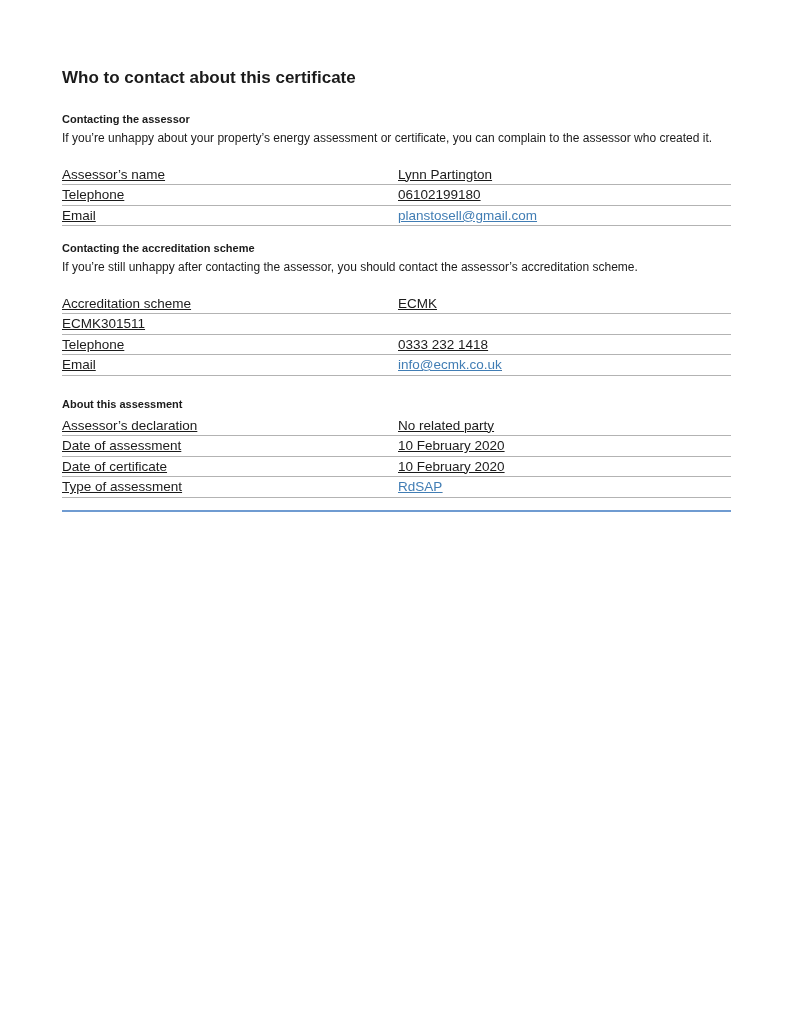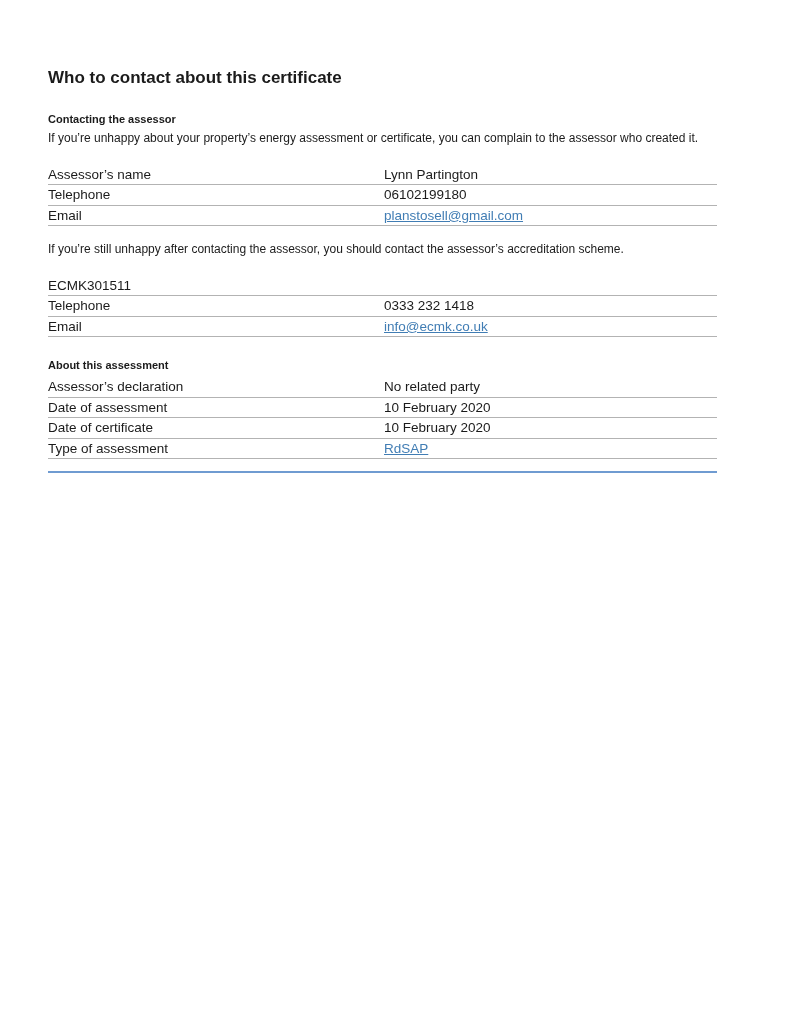--- a/index.html
+++ b/index.html
@@ -12,21 +12,21 @@
   html,body{background:#ffffff;}
   body{
     width:793px;
     height:1024px;
     font-family:"Liberation Sans", sans-serif;
     color:var(--text);
     position:relative;
     overflow:hidden;
   }
   .page{
-    padding:68px 62px 0 48px;
+    padding:68px 62px 0 62px;
   }
   h1{
     font-size:17px;
     font-weight:bold;
     line-height:20px;
     margin:0 0 23px 0;
   }
   h2{
     font-size:11px;
     font-weight:bold;
@@ -34,20 +34,21 @@
     margin:0 0 1px 0;
   }
   .intro{
     font-size:12px;
     line-height:18.5px;
     max-width:690px;
   }
   .kv-table{
     width:669px;
     margin-top:17px;
+    text-decoration:underline;
   }
   .kv-table.tight{
     margin-top:3px;
   }
   .row{
     display:flex;
     align-items:baseline;
     padding:2px 0 2.5px 0;
     border-bottom:1px solid var(--row-border);
     font-size:13.5px;
@@ -98,22 +99,27 @@
         <span class="value">06102199180</span>
       </div>
       <div class="row">
         <span class="label">Email</span>
         <span class="value"><a href="#" class="link">planstosell@gmail.com</a></span>
       </div>
     </div>
   </section>
 
   <section class="section-gap">
+    <h2>Contacting the accreditation scheme</h2>
     <p class="intro">If you’re still unhappy after contacting the assessor, you should contact the assessor’s accreditation scheme.</p>
     <div class="kv-table">
+      <div class="row">
+        <span class="label">Accreditation scheme</span>
+        <span class="value">ECMK</span>
+      </div>
       <div class="row">
         <span class="value">ECMK301511</span>
       </div>
       <div class="row">
         <span class="label">Telephone</span>
         <span class="value">0333 232 1418</span>
       </div>
       <div class="row">
         <span class="label">Email</span>
         <span class="value"><a href="#" class="link">info@ecmk.co.uk</a></span>

